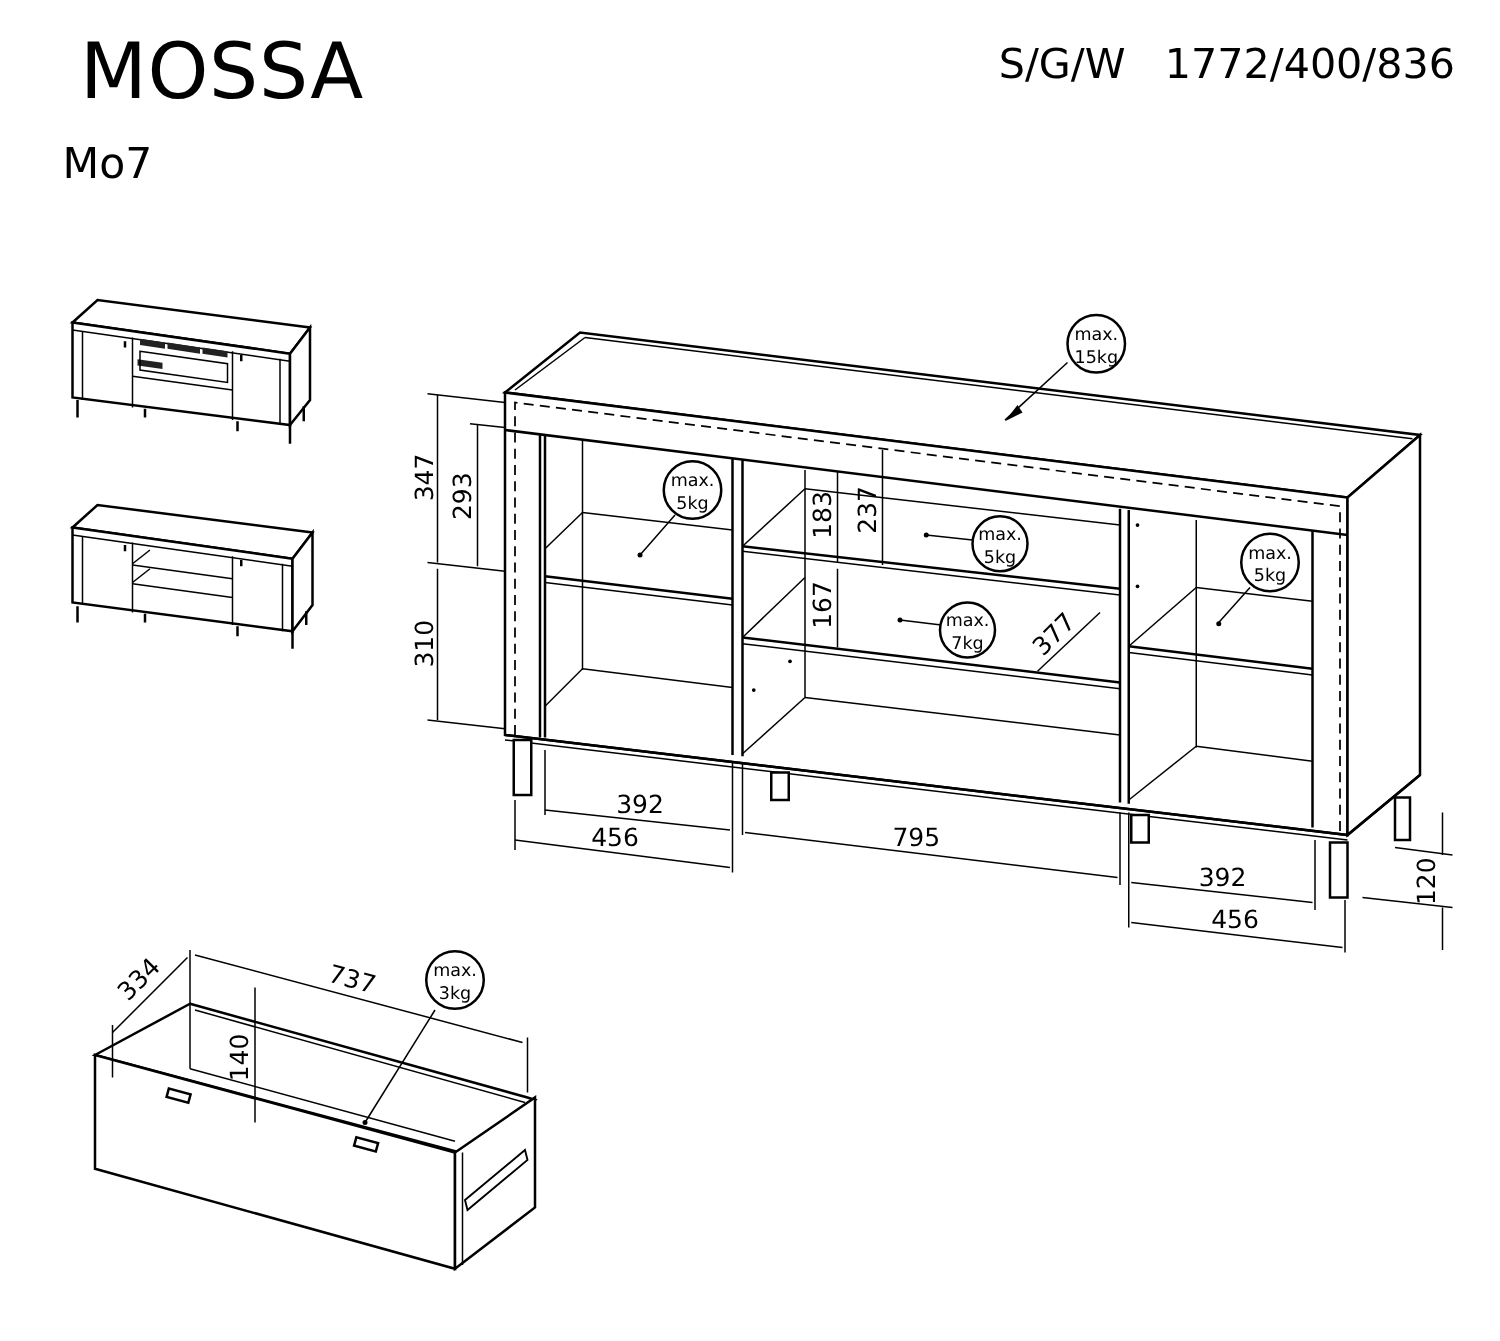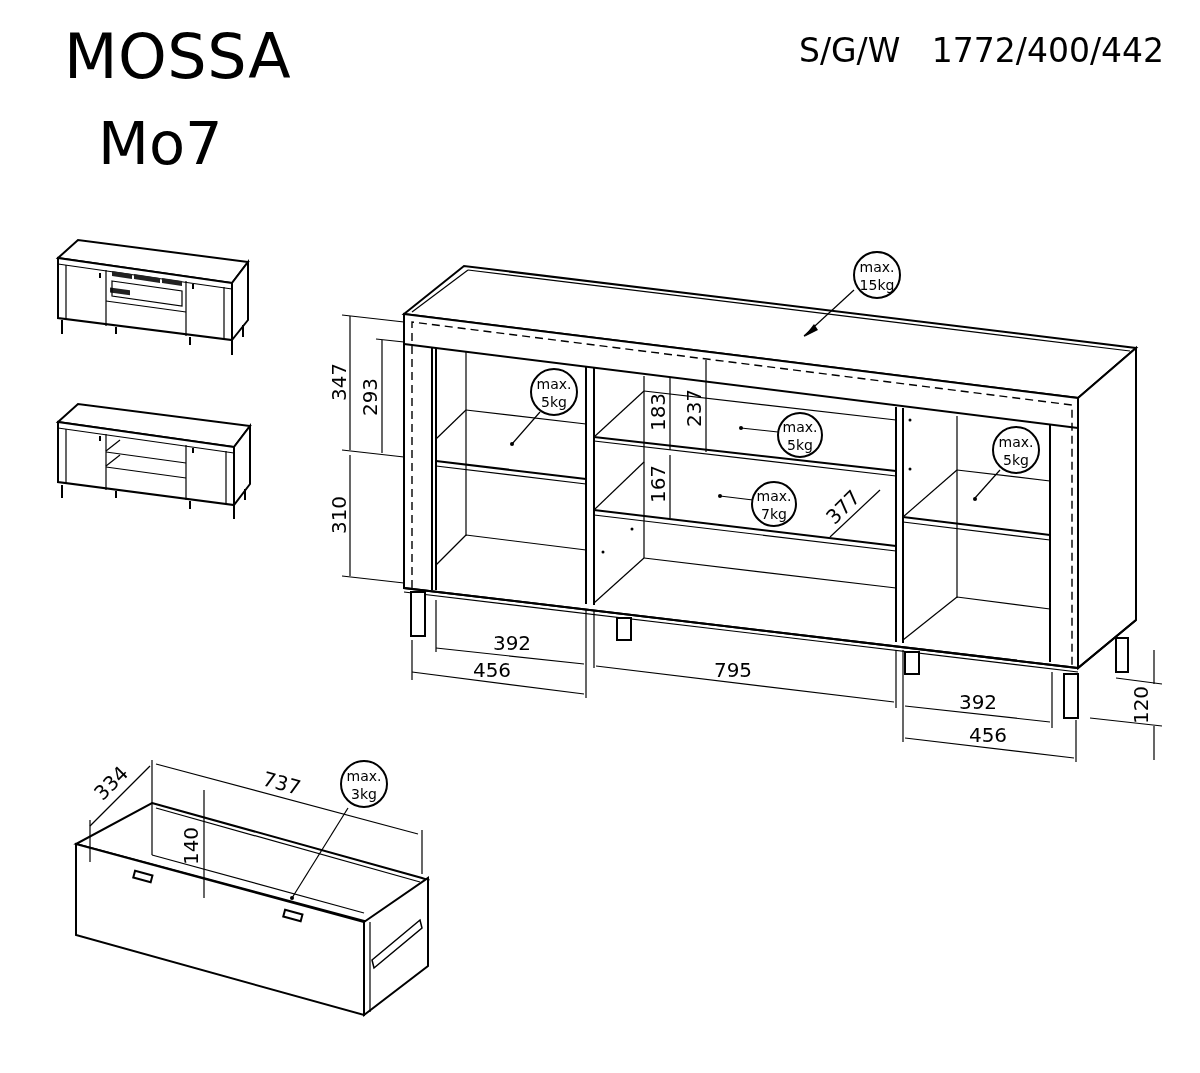--- a/index.html
+++ b/index.html
@@ -1,35 +1,35 @@
 <!DOCTYPE html>
 <html><head>
 <meta charset="utf-8">
 <style>
   html, body { margin: 0; padding: 0; background: #ffffff; }
   body { width: 1200px; height: 1073px; position: relative; overflow: hidden;
          font-family: "DejaVu Sans", "Liberation Sans", sans-serif; color: #000; }
   .title { position: absolute; left: 64px; top: 26px; font-size: 62px; line-height: 1; letter-spacing: 0.5px; }
-  .subtitle { position: absolute; left: 50px; top: 114px; font-size: 59px; line-height: 1; margin-left: 48px; }
+  .subtitle { position: absolute; left: 50px; top: 114px; font-size: 34px; line-height: 1; }
   .spec { position: absolute; right: 36px; top: 34px; font-size: 33px; line-height: 1; white-space: pre; }
   svg.drawing { position: absolute; left: 0; top: 0; }
   svg text { font-family: "DejaVu Sans", "Liberation Sans", sans-serif; fill: #000; }
   .ln { stroke: #000; stroke-width: 2; fill: none; stroke-linejoin: round; }
   .lt { stroke: #000; stroke-width: 1.2; fill: none; }
   .dash { stroke: #000; stroke-width: 1.4; fill: none; stroke-dasharray: 8 5; }
   .fillw { fill: #fff; stroke: #000; stroke-width: 2; }
   .dim { font-size: 20px; }
   .lbl { font-size: 14px; }
 </style>
 </head>
 <body>
 
 <div class="title">MOSSA</div>
 <div class="subtitle">Mo7</div>
-<div class="spec">S/G/W   1772/400/442</div>
+<div class="spec">S/G/W   1772/400/836</div>
 
 <svg class="drawing" width="1200" height="1073" viewBox="0 0 1200 1073">
 
   <g>
     <polygon class="fillw" points="58,258 78,240 248,262 232,283"></polygon>
     <polygon class="fillw" points="58,258 232,283 232,340 58,318"></polygon>
     <polygon class="fillw" points="232,283 248,262 248,320 232,340"></polygon>
     <line class="lt" x1="58" y1="264" x2="232" y2="289"></line>
     <line class="lt" x1="66" y1="265" x2="66" y2="320"></line>
     <line class="lt" x1="106" y1="270" x2="106" y2="326"></line>

